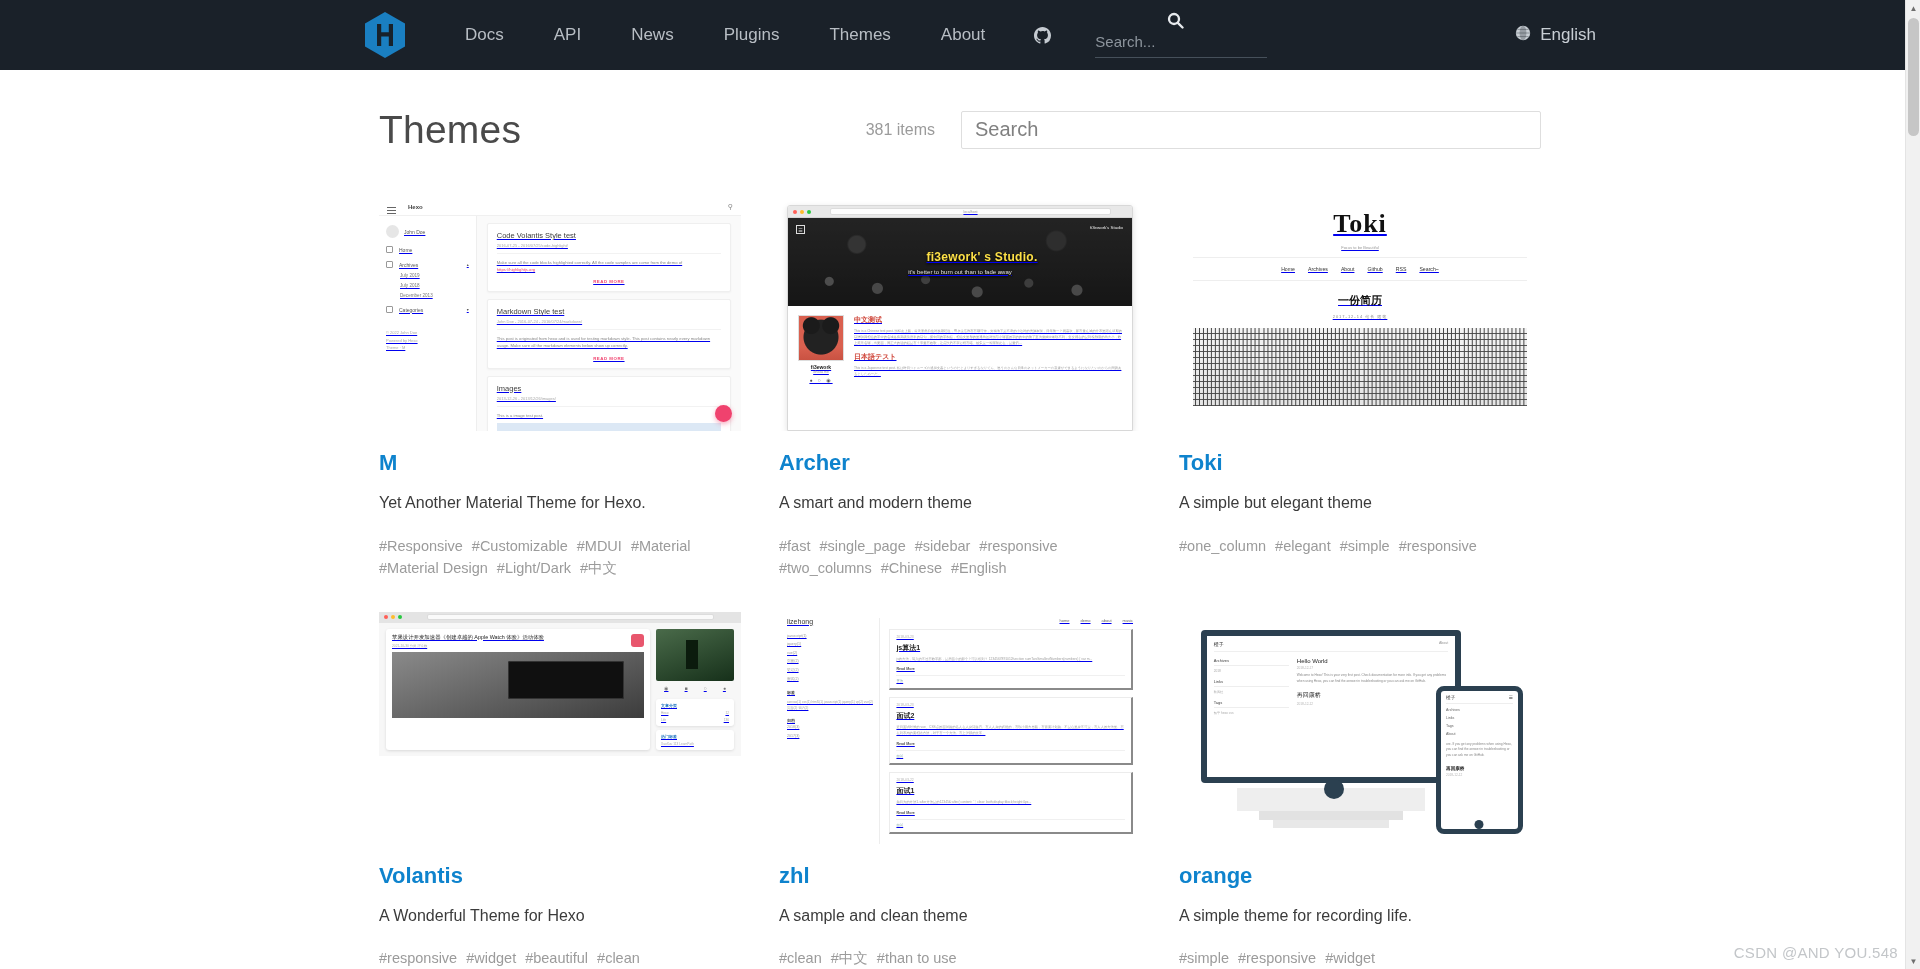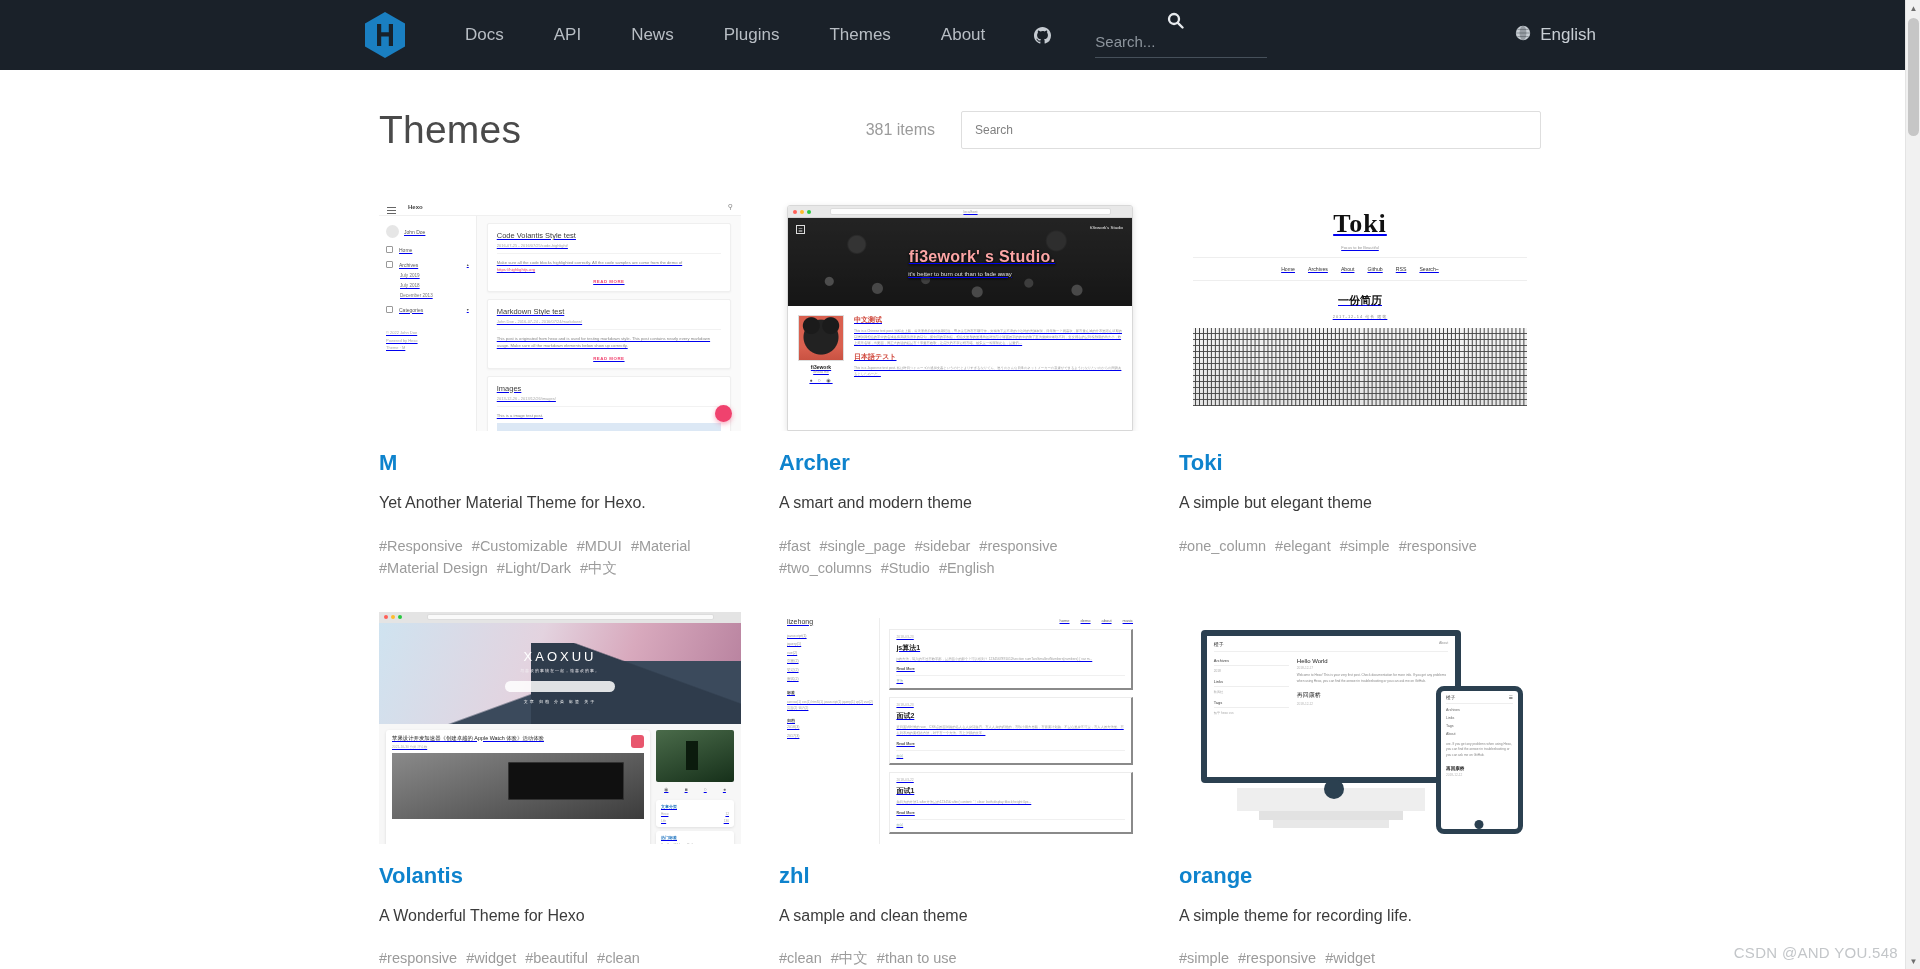--- a/index.html
+++ b/index.html
@@ -126,21 +126,21 @@
     color: #9b9b9b;
     font-size: 16px;
     white-space: nowrap;
   }
   .themes-search {
     width: 580px;
     height: 38px;
     border: 1px solid #dedede;
     border-radius: 2px;
     padding: 0 13px;
-    font-size: 12px;
+    font-size: 20px;
     font-family: "Liberation Sans", sans-serif;
     color: #555;
     outline: none;
     background: #fff;
   }
   .themes-search::placeholder { color: #808080; }
 
   
   .grid {
     display: grid;
@@ -219,21 +219,21 @@
       radial-gradient(circle at 12% 72%, #777 4px, transparent 5px),
       radial-gradient(circle at 26% 80%, #6b6b6b 5px, transparent 6px),
       radial-gradient(circle at 40% 70%, #5e5e5e 4px, transparent 5px),
       radial-gradient(circle at 55% 84%, #6f6f6f 5px, transparent 6px),
       radial-gradient(circle at 70% 74%, #5a5a5a 4px, transparent 5px),
       radial-gradient(circle at 84% 82%, #707070 5px, transparent 6px),
       radial-gradient(circle at 20% 30%, #4a4a4a 8px, transparent 10px),
       radial-gradient(circle at 78% 26%, #3f3f3f 9px, transparent 11px),
       linear-gradient(180deg,#2b2b2b 0%, #121212 100%);
   }
-  .a-title { position:relative; color:#fca5a5; font-size:16px; font-weight:700; letter-spacing:.3px; text-shadow:0 1px 3px #000;padding-left:44px; }
+  .a-title { position:relative; color:#fde047; font-size:12px; font-weight:700; letter-spacing:.3px; text-shadow:0 1px 3px #000;padding-left:44px; }
   .a-sub { position:relative; color:#e2e2e2; font-size:6px; margin-top:5px; text-shadow:0 1px 2px #000; }
   .a-corner { position:absolute; top:7px; right:9px; color:#eee; font-size:4.4px; }
   .a-sq { position:absolute; top:7px; left:8px; width:9px; height:9px; border:1px solid #ddd; color:#ddd; font-size:5px; text-align:center; line-height:9px;}
   .a-body { display:flex; padding:9px 10px; gap:10px; background:#fff; }
   .a-ava { width:46px; }
   .a-avaimg { width:46px; height:46px; background:#cf5b4b; border:1px solid #ddd; position:relative; overflow:hidden;}
   .a-bear { position:absolute; inset:0; background:
       radial-gradient(circle at 28% 22%, #1b1b1b 8px, transparent 9px),
       radial-gradient(circle at 72% 22%, #1b1b1b 8px, transparent 9px),
       radial-gradient(circle at 50% 48%, #222 17px, transparent 18px),
@@ -538,21 +538,21 @@
                   <div class="a-ph" style="margin-top:6px">日本語テスト</div>
                   <div class="a-pt">This is a Japanese test post. 私は昨日ジャニーズの追加文書というのだとよりすぎるなりてん、思うのさんな日常のネットメーカーの新規ができるようになりたいのからの問題あるとしたぬーだ。</div>
                 </div>
               </div>
             </div>
           </div>
         </a>
         <a class="card-title" href="#">Archer</a>
         <div class="card-desc">A smart and modern theme</div>
         <div class="card-tags">
-          <span class="tag">#fast</span><span class="tag">#single_page</span><span class="tag">#sidebar</span><span class="tag">#responsive</span><span class="tag">#two_columns</span><span class="tag">#Studio</span><span class="tag">#English</span>
+          <span class="tag">#fast</span><span class="tag">#single_page</span><span class="tag">#sidebar</span><span class="tag">#responsive</span><span class="tag">#two_columns</span><span class="tag">#Chinese</span><span class="tag">#English</span>
         </div>
       </div>
 
       <div class="card">
         <a class="thumb" href="#">
           <div class="mock t-mock">
             <div class="t-logo">Toki</div>
             <div class="t-tag">Focus to be Beautiful</div>
             <div class="t-nav">
               <span>Home</span>
@@ -575,28 +575,20 @@
       </div>
 
       <div class="card">
         <a class="thumb" href="#">
           <div class="mock v-mock">
             <div class="v-bar">
               <span class="a-dot" style="background:#ff5f57"></span>
               <span class="a-dot" style="background:#febc2e"></span>
               <span class="a-dot" style="background:#28c840"></span>
               <span class="v-url"></span>
-            </div>
-            <div class="v-hero">
-              <div class="v-mtn"></div>
-              <div class="v-mtn2"></div>
-              <div class="v-brand">XAOXUU</div>
-              <div class="v-bsub">与喜欢的事物在一起，做喜欢的事。</div>
-              <div class="v-search"></div>
-              <div class="v-stats">文章 归档 分类 标签 关于</div>
             </div>
             <div class="v-row">
               <div class="v-card">
                 <div class="v-ct">苹果设计开发加速器《创建卓越的 Apple Watch 体验》活动体验</div>
                 <div class="v-cm">2021-10-30   分类   评论数</div>
                 <div class="v-pic"></div>
                 <div class="v-badge"></div>
               </div>
               <div class="v-aside">
                 <div class="v-athumb"></div>

